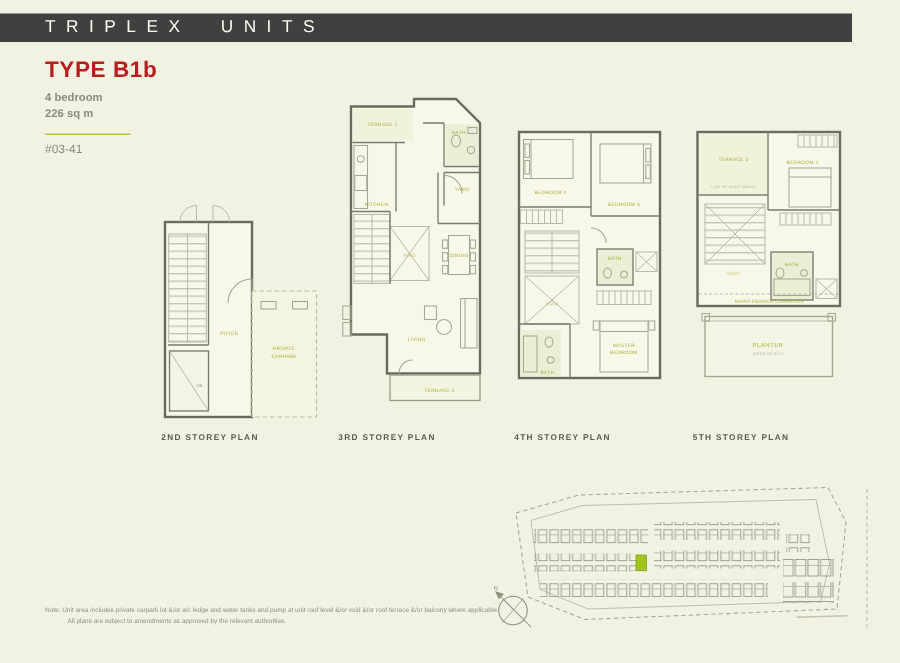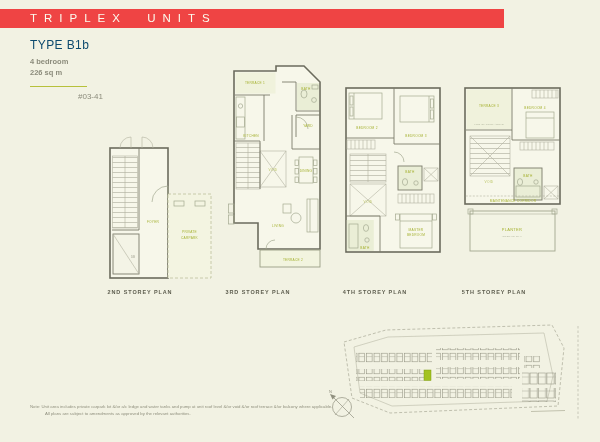--- a/index.html
+++ b/index.html
@@ -1,26 +1,26 @@
 <!DOCTYPE html>
 <html><head>
 <meta charset="utf-8">
 <style>
   html,body{margin:0;padding:0;}
   body{width:600px;height:442px;background:#f2f2e3;overflow:hidden;position:relative;
        font-family:"Liberation Sans",sans-serif;}
   .page{position:absolute;inset:0;}
-  .band{position:absolute;left:0;top:9px;width:504px;height:19px;background:#ef4444;}
+  .band{position:absolute;left:0;top:9px;width:568px;height:19px;background:#404040;}
   .band span{display:block;padding-left:30px;line-height:19px;font-size:11.5px;color:#fbfbee;
        letter-spacing:7px;word-spacing:10px;font-weight:normal;}
   .info{position:absolute;left:30px;top:38px;}
-  .type{font-size:12px;font-weight:normal;color:#0c4a6e;letter-spacing:.4px;margin:0;}
+  .type{font-size:15px;font-weight:bold;color:#b91c1c;letter-spacing:.4px;margin:0;}
   .sub{font-size:7.5px;color:#8c8c7c;line-height:1.5;margin-top:4px;font-weight:bold;}
   .rule{width:57px;border:0;border-top:1.2px solid #b7c13b;margin:7px 0 5px 0;}
-  .unitno{font-size:8px;color:#8c8c7c;margin-left:48px;}
+  .unitno{font-size:8px;color:#8c8c7c;}
   .plan{position:absolute;}
   .plan-caption{position:absolute;top:289px;width:110px;text-align:center;font-size:5.5px;
        font-weight:bold;letter-spacing:.9px;color:#5d5d4e;}
   .footnote{position:absolute;left:30px;top:404px;width:310px;font-size:4.3px;color:#90907e;
        line-height:1.6;}
   .footnote .l2{margin-left:15px;}
   svg text{font-family:"Liberation Sans",sans-serif;}
   .rl{fill:#a6b233;font-size:4px;letter-spacing:.3px;text-anchor:middle;}
   .rl2{fill:#a6b233;font-size:3.2px;letter-spacing:.25px;text-anchor:middle;}
   .vd{fill:#aab63f;opacity:.8;}

